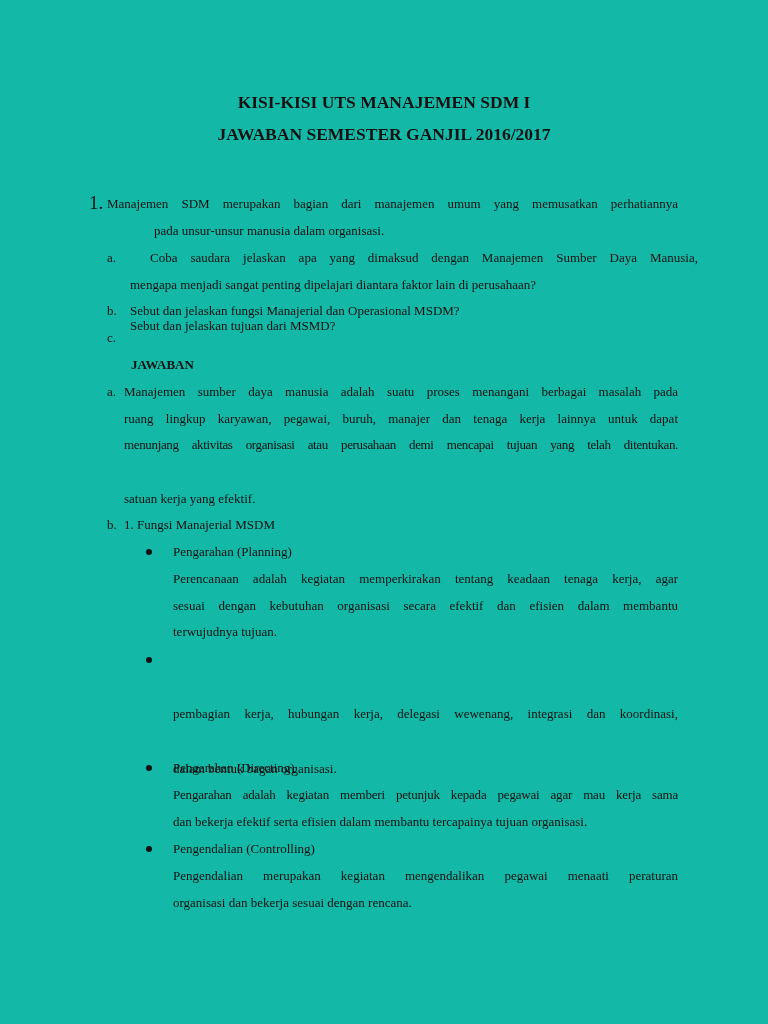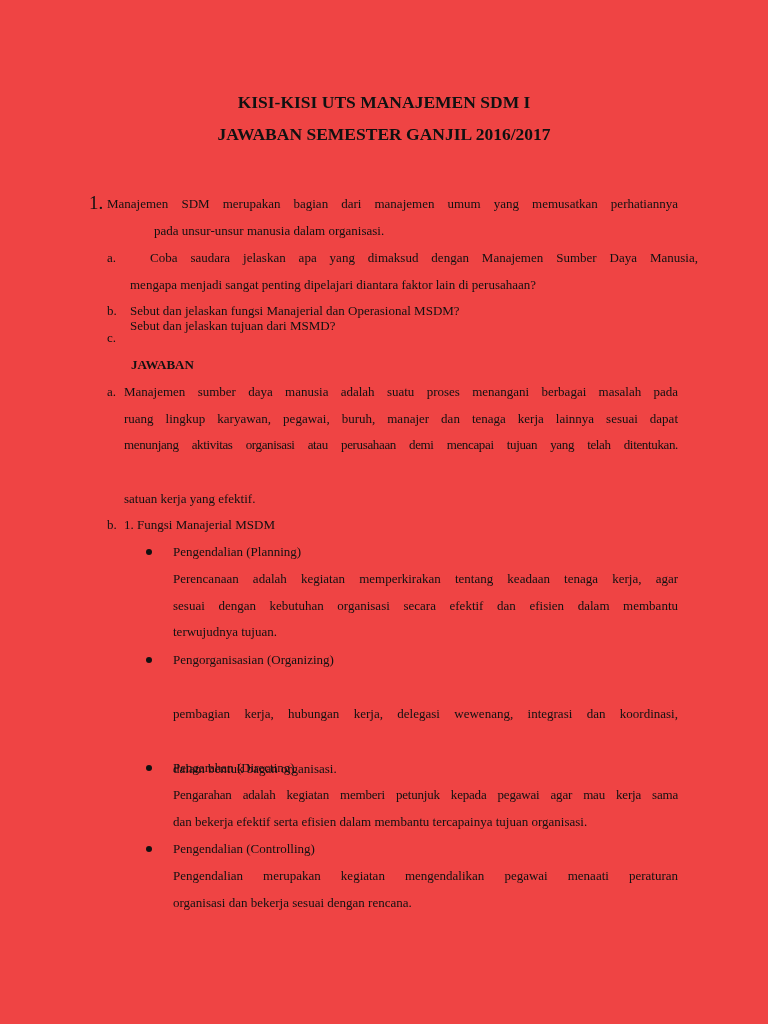--- a/index.html
+++ b/index.html
@@ -12,21 +12,21 @@
       height: 1024px;
       position: relative;
       overflow: hidden;
       font-family: "Liberation Serif", "DejaVu Serif", serif;
       color: #111111;
     }
     .page {
       position: absolute;
       left: 0; top: 0;
       width: 768px; height: 1024px;
-      background: #ef4444;
+      background: #14b8a6;
     }
     .ln {
       position: absolute;
       font-size: 13px;
       line-height: 18px;
       white-space: nowrap;
     }
     .just {
       text-align: justify;
       text-align-last: justify;
@@ -73,35 +73,34 @@
   <div class="ln" style="left:107px; top:302px;">b.</div>
   <div class="ln" style="left:130px; top:302px;">Sebut dan jelaskan fungsi Manajerial dan Operasional MSDM?</div>
 
   <div class="ln" style="left:107px; top:329px;">c.</div>
   <div class="ln" style="left:130px; top:317px;">Sebut dan jelaskan tujuan dari MSMD?</div>
 
   <div class="ln bold" style="left:131px; top:356px;">JAWABAN</div>
 
   <div class="ln" style="left:107px; top:383px;">a.</div>
   <div class="ln just" style="left:124px; top:383px; width:554px;">Manajemen sumber daya manusia adalah suatu proses menangani berbagai masalah pada</div>
-  <div class="ln just" style="left:124px; top:410px; width:554px;">ruang lingkup karyawan, pegawai, buruh, manajer dan tenaga kerja lainnya sesuai dapat</div>
+  <div class="ln just" style="left:124px; top:410px; width:554px;">ruang lingkup karyawan, pegawai, buruh, manajer dan tenaga kerja lainnya untuk dapat</div>
   <div class="ln just" style="left:124px; top:436px; width:554px; letter-spacing:-0.35px;">menunjang aktivitas organisasi atau perusahaan demi mencapai tujuan yang telah ditentukan.</div>
   <div class="ln" style="left:124px; top:490px;">satuan kerja yang efektif.</div>
 
   <div class="ln" style="left:107px; top:516px;">b.</div>
   <div class="ln" style="left:124px; top:516px;">1. Fungsi Manajerial MSDM</div>
 
   <div class="bullet" style="left:146px; top:549px;"></div>
-  <div class="ln" style="left:173px; top:543px;">Pengendalian (Planning)</div>
+  <div class="ln" style="left:173px; top:543px;">Pengarahan (Planning)</div>
   <div class="ln just" style="left:173px; top:570px; width:505px;">Perencanaan adalah kegiatan memperkirakan tentang keadaan tenaga kerja, agar</div>
   <div class="ln just" style="left:173px; top:597px; width:505px;">sesuai dengan kebutuhan organisasi secara efektif dan efisien dalam membantu</div>
   <div class="ln" style="left:173px; top:623px;">terwujudnya tujuan.</div>
 
   <div class="bullet" style="left:146px; top:657px;"></div>
-  <div class="ln" style="left:173px; top:651px;">Pengorganisasian (Organizing)</div>
   <div class="ln just" style="left:173px; top:705px; width:505px;">pembagian kerja, hubungan kerja, delegasi wewenang, integrasi dan koordinasi,</div>
   <div class="ln" style="left:173px; top:731px;margin-top:29px;">dalam bentuk bagan organisasi.</div>
 
   <div class="bullet" style="left:146px; top:765px;"></div>
   <div class="ln" style="left:173px; top:759px;">Pengarahan (Directing)</div>
   <div class="ln just" style="left:173px; top:786px; width:505px; letter-spacing:-0.2px;">Pengarahan adalah kegiatan memberi petunjuk kepada pegawai agar mau kerja sama</div>
   <div class="ln" style="left:173px; top:813px;">dan bekerja efektif serta efisien dalam membantu tercapainya tujuan organisasi.</div>
 
   <div class="bullet" style="left:146px; top:846px;"></div>
   <div class="ln" style="left:173px; top:840px;">Pengendalian (Controlling)</div>

